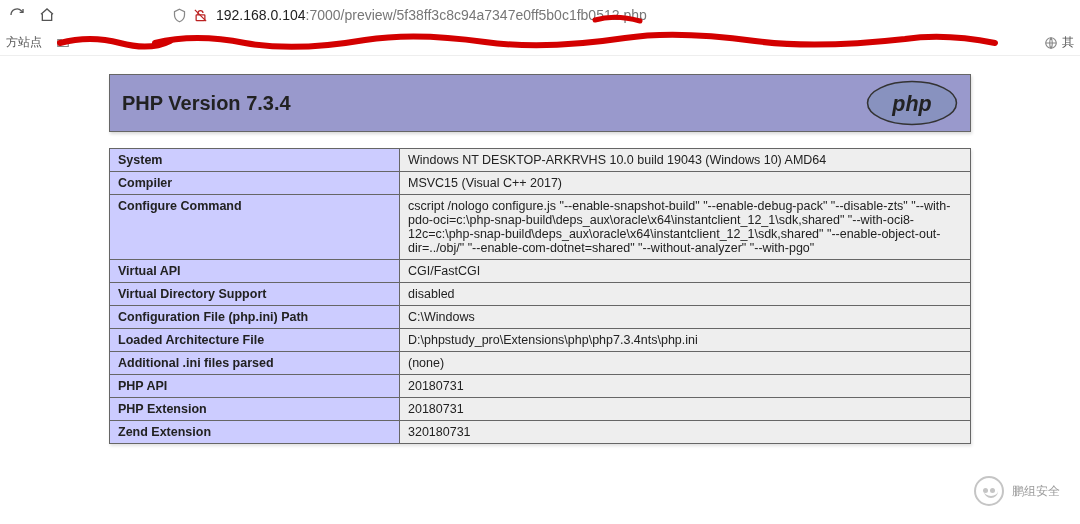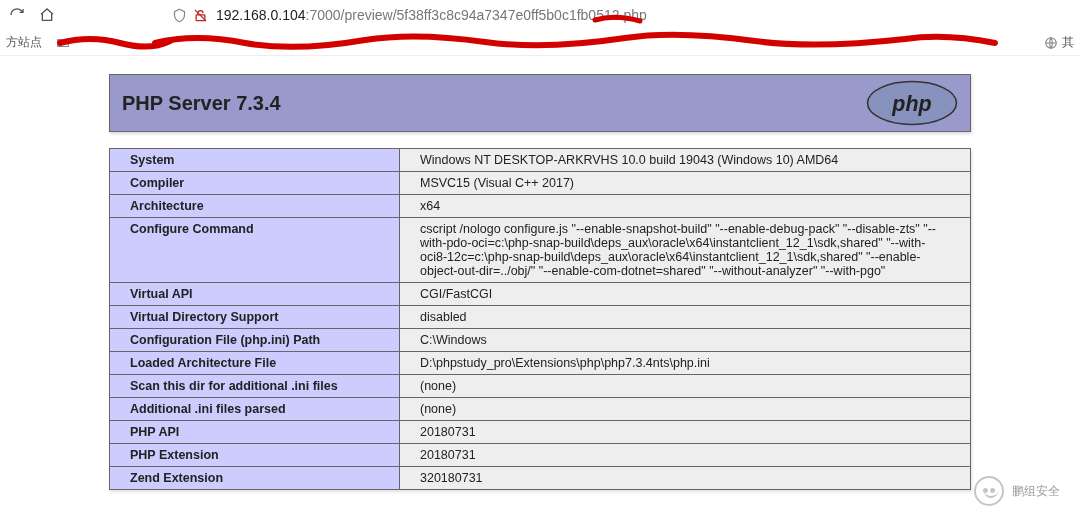--- a/index.html
+++ b/index.html
@@ -75,21 +75,21 @@
   }
   table.info {
     width: 100%;
     border-collapse: collapse;
     margin-top: 16px;
     font-size: 12.5px;
     box-shadow: 1px 2px 3px rgba(0,0,0,0.12);
   }
   table.info td {
     border: 1px solid #666;
-    padding: 4px 20px;
+    padding: 4px 8px;
     vertical-align: top;
     margin-left: 44px;
   }
   table.info td.e {
     background: #ccccff;
     font-weight: 700;
     width: 290px;
     color: #222;
   }
   table.info td.v {
@@ -176,66 +176,58 @@
       <path d="M60 13 q30 -8 60 0 q30 8 50 -2"></path>
       <path d="M155 13 q40 -10 90 0 q50 9 120 -3 q50 -8 120 2 q60 8 140 -4 q50 -8 130 3 q60 8 150 -2 q40 -6 90 4"></path>
     </g>
   </svg>
 </div>
 
 <div class="page">
   <div class="content">
 
     <div class="header-box">
-      <h1>PHP Server 7.3.4</h1>
+      <h1>PHP Version 7.3.4</h1>
       <div class="php-logo">
         <svg width="92" height="46" viewBox="0 0 120 60">
           <ellipse cx="60" cy="30" rx="58" ry="28" fill="#8892BF" stroke="#333" stroke-width="2"></ellipse>
           <text x="60" y="40" text-anchor="middle" font-family="Arial Black, Arial" font-size="28" font-weight="900" font-style="italic" fill="#222">php</text>
         </svg>
       </div>
     </div>
 
     <table class="info">
       <tbody id="info-body">
           <tr>
             <td class="e">System</td>
             <td class="v">Windows NT DESKTOP-ARKRVHS 10.0 build 19043 (Windows 10) AMD64</td>
           </tr>
           <tr>
             <td class="e">Compiler</td>
             <td class="v">MSVC15 (Visual C++ 2017)</td>
           </tr>
           <tr>
-            <td class="e">Architecture</td>
-            <td class="v">x64</td>
-          </tr>
-          <tr>
             <td class="e">Configure Command</td>
             <td class="v">cscript /nologo configure.js "--enable-snapshot-build" "--enable-debug-pack" "--disable-zts" "--with-pdo-oci=c:\php-snap-build\deps_aux\oracle\x64\instantclient_12_1\sdk,shared" "--with-oci8-12c=c:\php-snap-build\deps_aux\oracle\x64\instantclient_12_1\sdk,shared" "--enable-object-out-dir=../obj/" "--enable-com-dotnet=shared" "--without-analyzer" "--with-pgo"</td>
           </tr>
           <tr>
             <td class="e">Virtual API</td>
             <td class="v">CGI/FastCGI</td>
           </tr>
           <tr>
             <td class="e">Virtual Directory Support</td>
             <td class="v">disabled</td>
           </tr>
           <tr>
             <td class="e">Configuration File (php.ini) Path</td>
             <td class="v">C:\Windows</td>
           </tr>
           <tr>
             <td class="e">Loaded Architecture File</td>
             <td class="v">D:\phpstudy_pro\Extensions\php\php7.3.4nts\php.ini</td>
-          </tr>
-          <tr>
-            <td class="e">Scan this dir for additional .ini files</td>
-            <td class="v">(none)</td>
           </tr>
           <tr>
             <td class="e">Additional .ini files parsed</td>
             <td class="v">(none)</td>
           </tr>
           <tr>
             <td class="e">PHP API</td>
             <td class="v">20180731</td>
           </tr>
           <tr>

